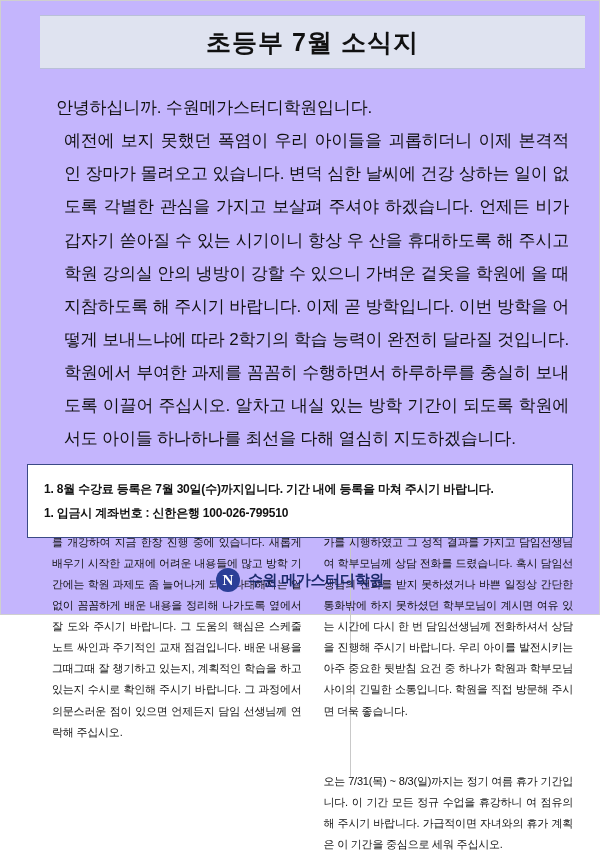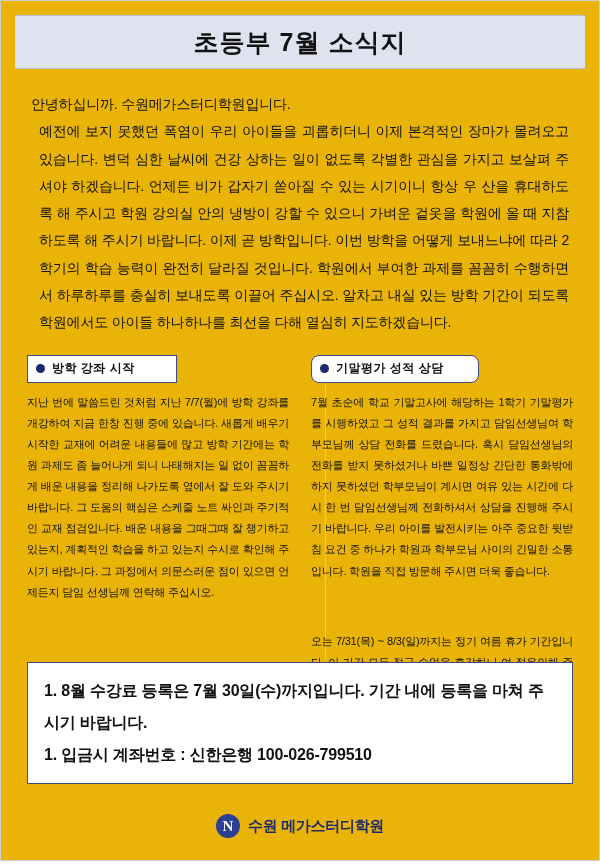--- a/index.html
+++ b/index.html
@@ -10,25 +10,26 @@
     width: 600px;
     height: 867px;
     background: #ffffff;
     font-family: "Liberation Sans", sans-serif;
     color: #1a1a1a;
     position: relative;
     overflow: hidden;
   }
   .page {
     width: 600px;
-    height: 861px;
+    height: 615px;
     border: 1px solid #cfcfcf;
     box-sizing: border-box;
     position: relative;
-    background: #eab308;
+    background: #c4b5fd;
+    padding-left: 25px;
   }
 
   
   .header-band {
     margin: 14px 14px 0 14px;
     height: 52px;
     background: #dfe3f0;
     border-top: 1px solid #b9c0d8;
     border-bottom: 1px solid #b9c0d8;
     display: flex;
@@ -39,21 +40,21 @@
     font-size: 25px;
     font-weight: bold;
     letter-spacing: 1px;
     color: #111;
     font-family: "Liberation Sans", sans-serif;
   }
 
   
   .intro {
     margin: 22px 30px 0 30px;
-    font-size: 14px;
+    font-size: 17px;
     line-height: 1.95;
     text-align: justify;
     color: #111;
     letter-spacing: -0.2px;
   }
   .intro p {
     margin: 0;
   }
   .intro p.first {
     text-indent: 0;
@@ -131,21 +132,21 @@
     position: absolute;
     left: 26px;
     right: 26px;
     bottom: 76px;
     border: 1px solid #3b4a86;
     padding: 12px 14px 12px 16px;
     box-sizing: border-box;
     background: #fff;
   }
   .notice-line {
-    font-size: 16px;
+    font-size: 12px;
     font-weight: bold;
     line-height: 2.0;
     color: #111;
     letter-spacing: -0.2px;
   }
 
   
   .footer {
     position: absolute;
     left: 0;

